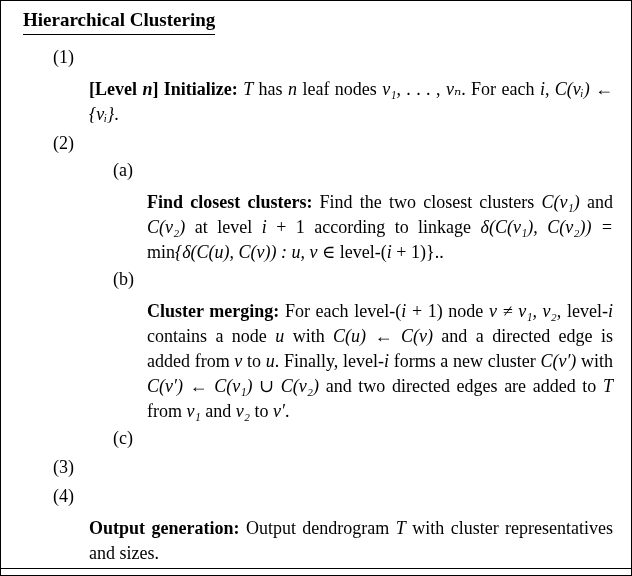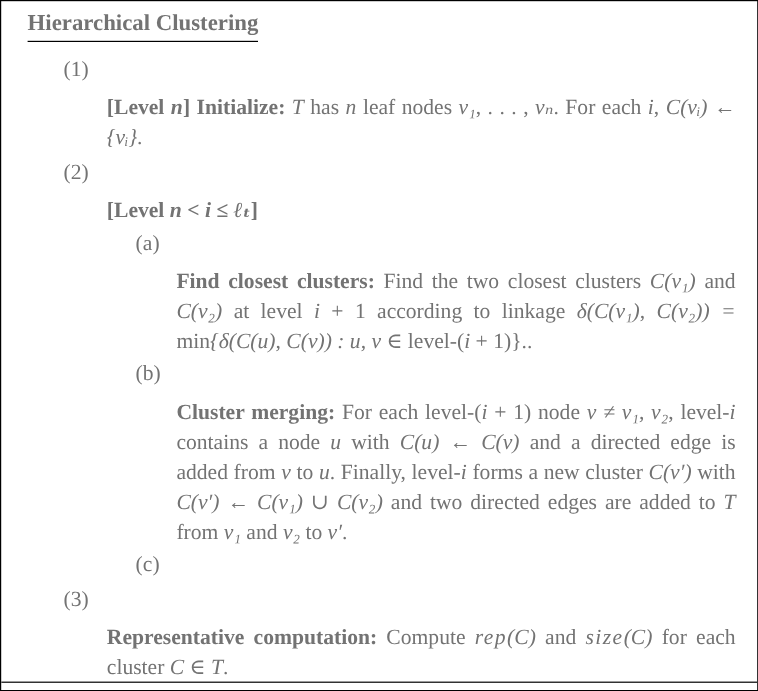--- a/index.html
+++ b/index.html
@@ -8,21 +8,21 @@
     padding: 0;
     background: #ffffff;
   }
   .algo-box {
     position: relative;
     width: 632px;
     height: 576px;
     box-sizing: border-box;
     border: 1.5px solid #000000;
     background: #ffffff;
-    color: #737373;
+    color: #000000;
     font-family: "Liberation Serif", "DejaVu Serif", serif;
     font-size: 18px;
     line-height: 25px;
     padding: 6px 18px 0 22px;
     overflow: hidden;
   }
   
   .algo-box::after {
     content: "";
     position: absolute;
@@ -59,40 +59,39 @@
 
   <div class="steps">
 
     <div class="step top">
       <span class="marker">(1)</span>
       <div class="content"><span class="bold">[Level </span><span class="bold italic">n</span><span class="bold">] Initialize: </span><span class="italic">T</span><span> has </span><span class="italic">n</span><span> leaf nodes </span><span class="italic">v₁</span><span>, . . . , </span><span class="italic">vₙ</span><span>. For each </span><span class="italic">i</span><span>, </span><span class="italic">C(vᵢ) ← {vᵢ}</span><span>.</span></div>
     </div>
 
     <div class="step top">
       <span class="marker">(2)</span>
-      <div class="content"><span class="bold">[Level </span><span class="bold italic">n &lt; i ≤ ℓₜ</span><span class="bold">]</span></div>
     </div>
 
     <div class="step sub">
       <span class="marker">(a)</span>
       <div class="content"><span class="bold">Find closest clusters: </span><span>Find the two closest clusters </span><span class="italic">C(v₁)</span><span> and </span><span class="italic">C(v₂)</span><span> at level </span><span class="italic">i</span><span> + 1 according to linkage </span><span class="italic">δ(C(v₁), C(v₂)) = </span><span>min</span><span class="italic">{δ(C(u), C(v)) : u, v ∈ </span><span>level-(</span><span class="italic">i</span><span> + 1)}..</span></div>
     </div>
 
     <div class="step sub">
       <span class="marker">(b)</span>
       <div class="content"><span class="bold">Cluster merging: </span><span>For each level-(</span><span class="italic">i</span><span> + 1) node </span><span class="italic">v ≠ v₁, v₂</span><span>, level-</span><span class="italic">i</span><span> contains a node </span><span class="italic">u</span><span> with </span><span class="italic">C(u) ← C(v)</span><span> and a directed edge is added from </span><span class="italic">v</span><span> to </span><span class="italic">u</span><span>. Finally, level-</span><span class="italic">i</span><span> forms a new cluster </span><span class="italic">C(v′)</span><span> with </span><span class="italic">C(v′) ← C(v₁) ∪ C(v₂)</span><span> and two directed edges are added to </span><span class="italic">T</span><span> from </span><span class="italic">v₁</span><span> and </span><span class="italic">v₂</span><span> to </span><span class="italic">v′</span><span>.</span></div>
     </div>
 
     <div class="step sub">
       <span class="marker">(c)</span>
     </div>
 
     <div class="step top">
       <span class="marker">(3)</span>
-      <div class="content"><span class="bold">Representative computation: </span><span>Compute </span><span class="italic ls">rep</span><span class="italic">(C)</span><span> and </span><span class="italic ls">size</span><span class="italic">(C)</span><span> for each cluster </span><span class="italic">C ∈ T</span><span>.</span></div>
     </div>
 
     <div class="step top">
       <span class="marker">(4)</span>
+      <div class="content"><span class="bold">Output generation: </span><span>Output dendrogram </span><span class="italic">T</span><span> with cluster representatives and sizes.</span></div>
     </div>
 
   </div>
 </div>
 
 </body></html>

